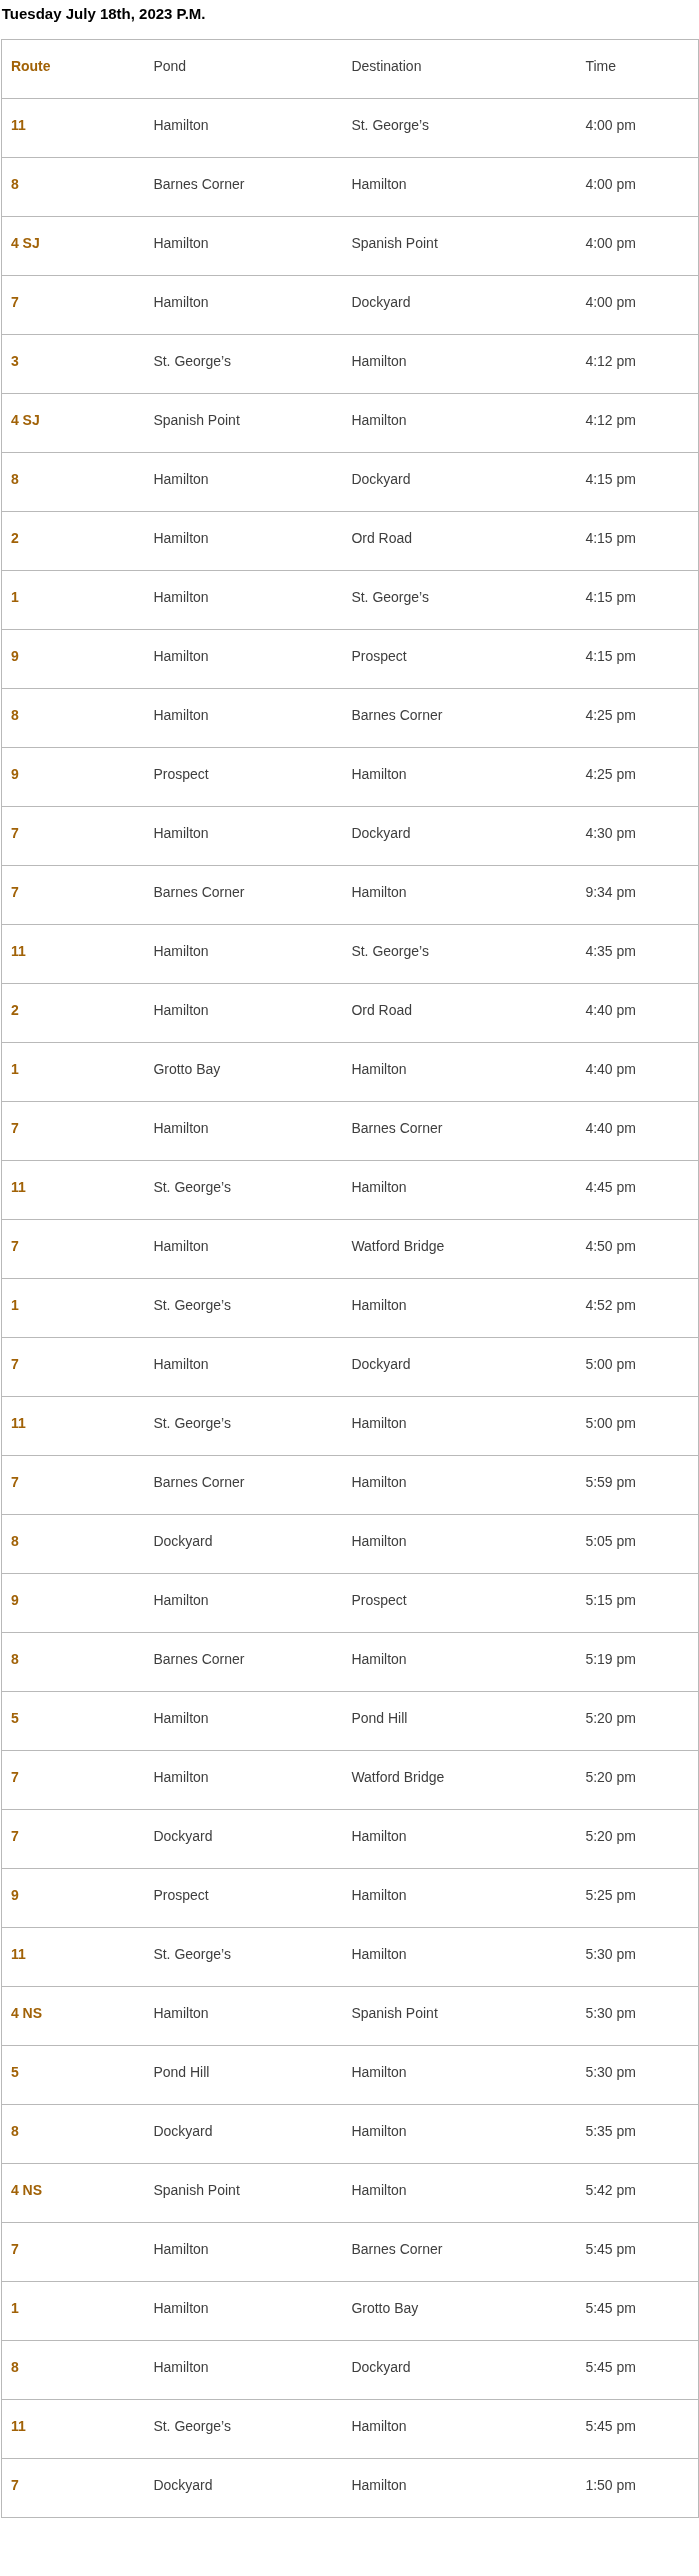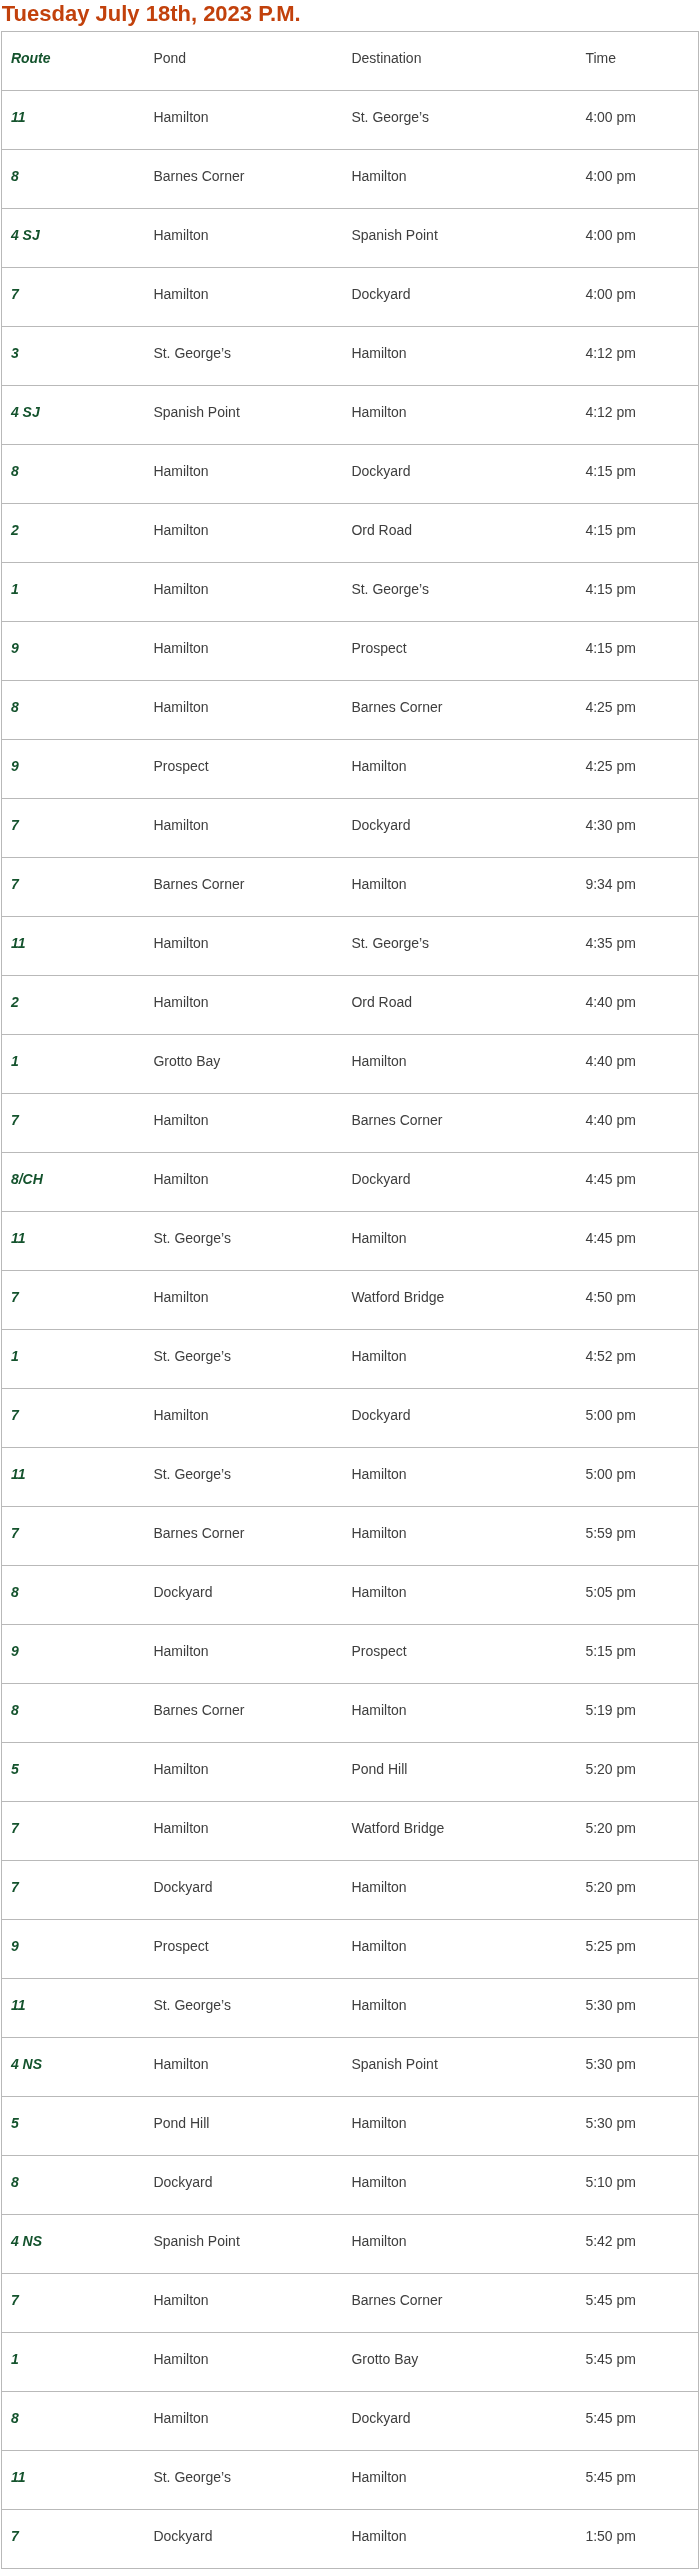--- a/index.html
+++ b/index.html
@@ -3,26 +3,26 @@
 <meta charset="utf-8">
 <style>
   html, body {
     margin: 0;
     padding: 0;
     background: #ffffff;
     width: 699px;
     font-family: "Liberation Sans", sans-serif;
   }
   h1.page-title {
-    margin: 0 0 6px 0;
+    margin: 0 0 14px 0;
     padding: 1.8px 0 0 1.8px;
-    font-size: 22px;
+    font-size: 15px;
     line-height: 23px;
     font-weight: 700;
-    color: #c2410c;
+    color: #000000;
   }
   table.schedule {
     border-collapse: collapse;
     table-layout: fixed;
     width: 697px;
     margin-left: 0.9px;
     border: 0.9px solid #b9b9b9;
   }
   col.c1 { width: 143px; }
   col.c2 { width: 198px; }
@@ -36,22 +36,21 @@
     vertical-align: middle;
     padding: 0 5.5px 5.5px 9px;
     font-size: 14px;
     font-weight: 400;
     color: #3e3e3e;
     white-space: nowrap;
     overflow: hidden;
   }
   th.c-route {
     font-weight: 700;
-    color: #14532d;
-    font-style: italic;
+    color: #a16207;
   }
 </style>
 </head>
 <body>
 
 <h1 class="page-title">Tuesday July 18th, 2023 P.M.</h1>
 
 <table class="schedule">
   <colgroup>
     <col class="c1">
@@ -170,26 +169,20 @@
     <td>Hamilton</td>
     <td>4:40 pm</td>
   </tr>
       <tr>
     <th class="c-route" scope="row">7</th>
     <td>Hamilton</td>
     <td>Barnes Corner</td>
     <td>4:40 pm</td>
   </tr>
       <tr>
-    <th class="c-route" scope="row">8/CH</th>
-    <td>Hamilton</td>
-    <td>Dockyard</td>
-    <td>4:45 pm</td>
-  </tr>
-      <tr>
     <th class="c-route" scope="row">11</th>
     <td>St. George’s</td>
     <td>Hamilton</td>
     <td>4:45 pm</td>
   </tr>
       <tr>
     <th class="c-route" scope="row">7</th>
     <td>Hamilton</td>
     <td>Watford Bridge</td>
     <td>4:50 pm</td>
@@ -275,21 +268,21 @@
       <tr>
     <th class="c-route" scope="row">5</th>
     <td>Pond Hill</td>
     <td>Hamilton</td>
     <td>5:30 pm</td>
   </tr>
       <tr>
     <th class="c-route" scope="row">8</th>
     <td>Dockyard</td>
     <td>Hamilton</td>
-    <td>5:10 pm</td>
+    <td>5:35 pm</td>
   </tr>
       <tr>
     <th class="c-route" scope="row">4 NS</th>
     <td>Spanish Point</td>
     <td>Hamilton</td>
     <td>5:42 pm</td>
   </tr>
       <tr>
     <th class="c-route" scope="row">7</th>
     <td>Hamilton</td>

